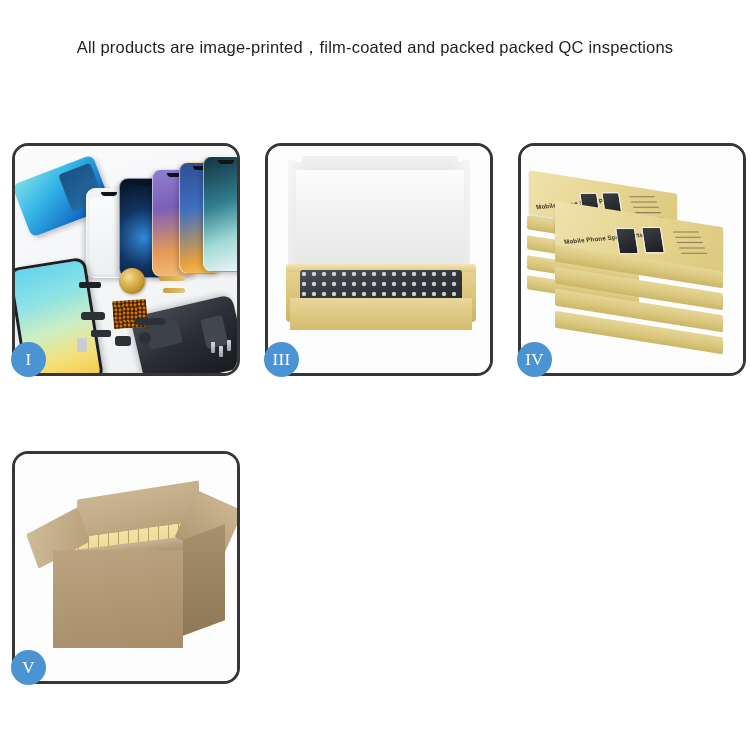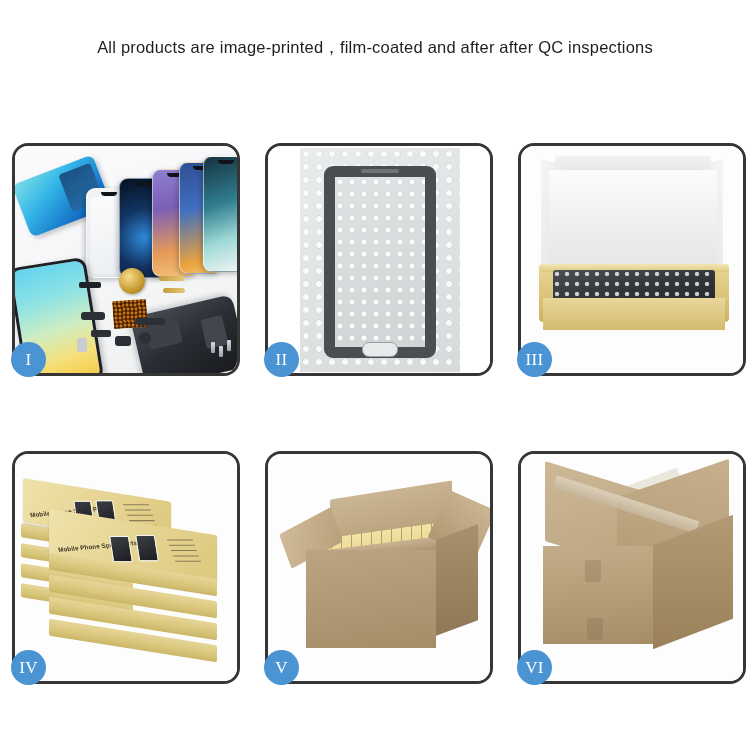--- a/index.html
+++ b/index.html
@@ -199,21 +199,21 @@
   .b-front{position:absolute;left:22px;top:92px;width:112px;height:98px;background:linear-gradient(175deg,#c3ac88 0%,#b49c76 55%,#a68d67 100%);}
   .b-right{position:absolute;left:132px;top:76px;width:80px;height:104px;background:linear-gradient(200deg,#b29a74,#9a8159);transform:skewY(-21deg);}
   .tape{position:absolute;left:30px;top:44px;width:150px;height:13px;background:linear-gradient(180deg,rgba(222,212,190,.85),rgba(198,184,158,.8));transform:rotate(18deg);}
   .tape2{position:absolute;left:86px;top:26px;width:74px;height:11px;background:rgba(228,221,205,.7);transform:rotate(-20deg);}
   .tab{position:absolute;width:16px;height:22px;background:rgba(120,100,70,.25);border-radius:2px;}
 </style>
 </head>
 <body>
 
 <div class="header">
-  <div class="subtitle">All products are image-printed，film-coated and after after QC inspections</div>
+  <div class="subtitle">All products are image-printed，film-coated and packed packed QC inspections</div>
 </div>
 
 <div class="grid">
 
   <div class="panel">
     <div class="panel-inner p1">
       <div class="lcd-blue"></div>
 
       <div class="fan">
         <div class="ph fan1">
@@ -247,31 +247,20 @@
       <div class="part sil" style="left:62px;top:192px;width:10px;height:14px;border-radius:2px;"></div>
       <div class="part" style="left:120px;top:172px;width:30px;height:7px;border-radius:3px;"></div>
       <div class="part" style="left:124px;top:186px;width:12px;height:12px;border-radius:50%;"></div>
       <div class="scr" style="left:196px;top:196px;"></div>
       <div class="scr" style="left:204px;top:200px;"></div>
       <div class="scr" style="left:212px;top:194px;"></div>
     </div>
     <div class="badge">I</div>
   </div>
 
-  <div class="panel">
-    <div class="panel-inner">
-      <div class="bwrap">
-        <div class="scrn">
-          <span class="ear"></span>
-          <span class="home-btn"></span>
-        </div>
-      </div>
-    </div>
-    <div class="badge">II</div>
-  </div>
 
   <div class="panel">
     <div class="panel-inner p3">
       <div class="lid-back"></div>
       <div class="lid-l"></div>
       <div class="lid-r"></div>
       <div class="lid-main"></div>
       <div class="tray"></div>
       <div class="tray-lip"></div>
       <div class="tray-inner"></div>
@@ -339,28 +328,14 @@
       </div>
       <div class="c-rim"></div>
       <div class="flap-left"></div>
       <div class="flap-right"></div>
       <div class="c-side"></div>
       <div class="c-body2"></div>
     </div>
     <div class="badge">V</div>
   </div>
 
-  <div class="panel">
-    <div class="panel-inner p6">
-      <div class="tape2"></div>
-      <div class="b-top"></div>
-      <div class="b-top2"></div>
-      <div class="tape"></div>
-      <div class="b-front">
-        <span class="tab" style="left:42px;top:14px;"></span>
-        <span class="tab" style="left:44px;top:72px;"></span>
-      </div>
-      <div class="b-right"></div>
-    </div>
-    <div class="badge">VI</div>
-  </div>
 
 </div>
 
 </body></html>

